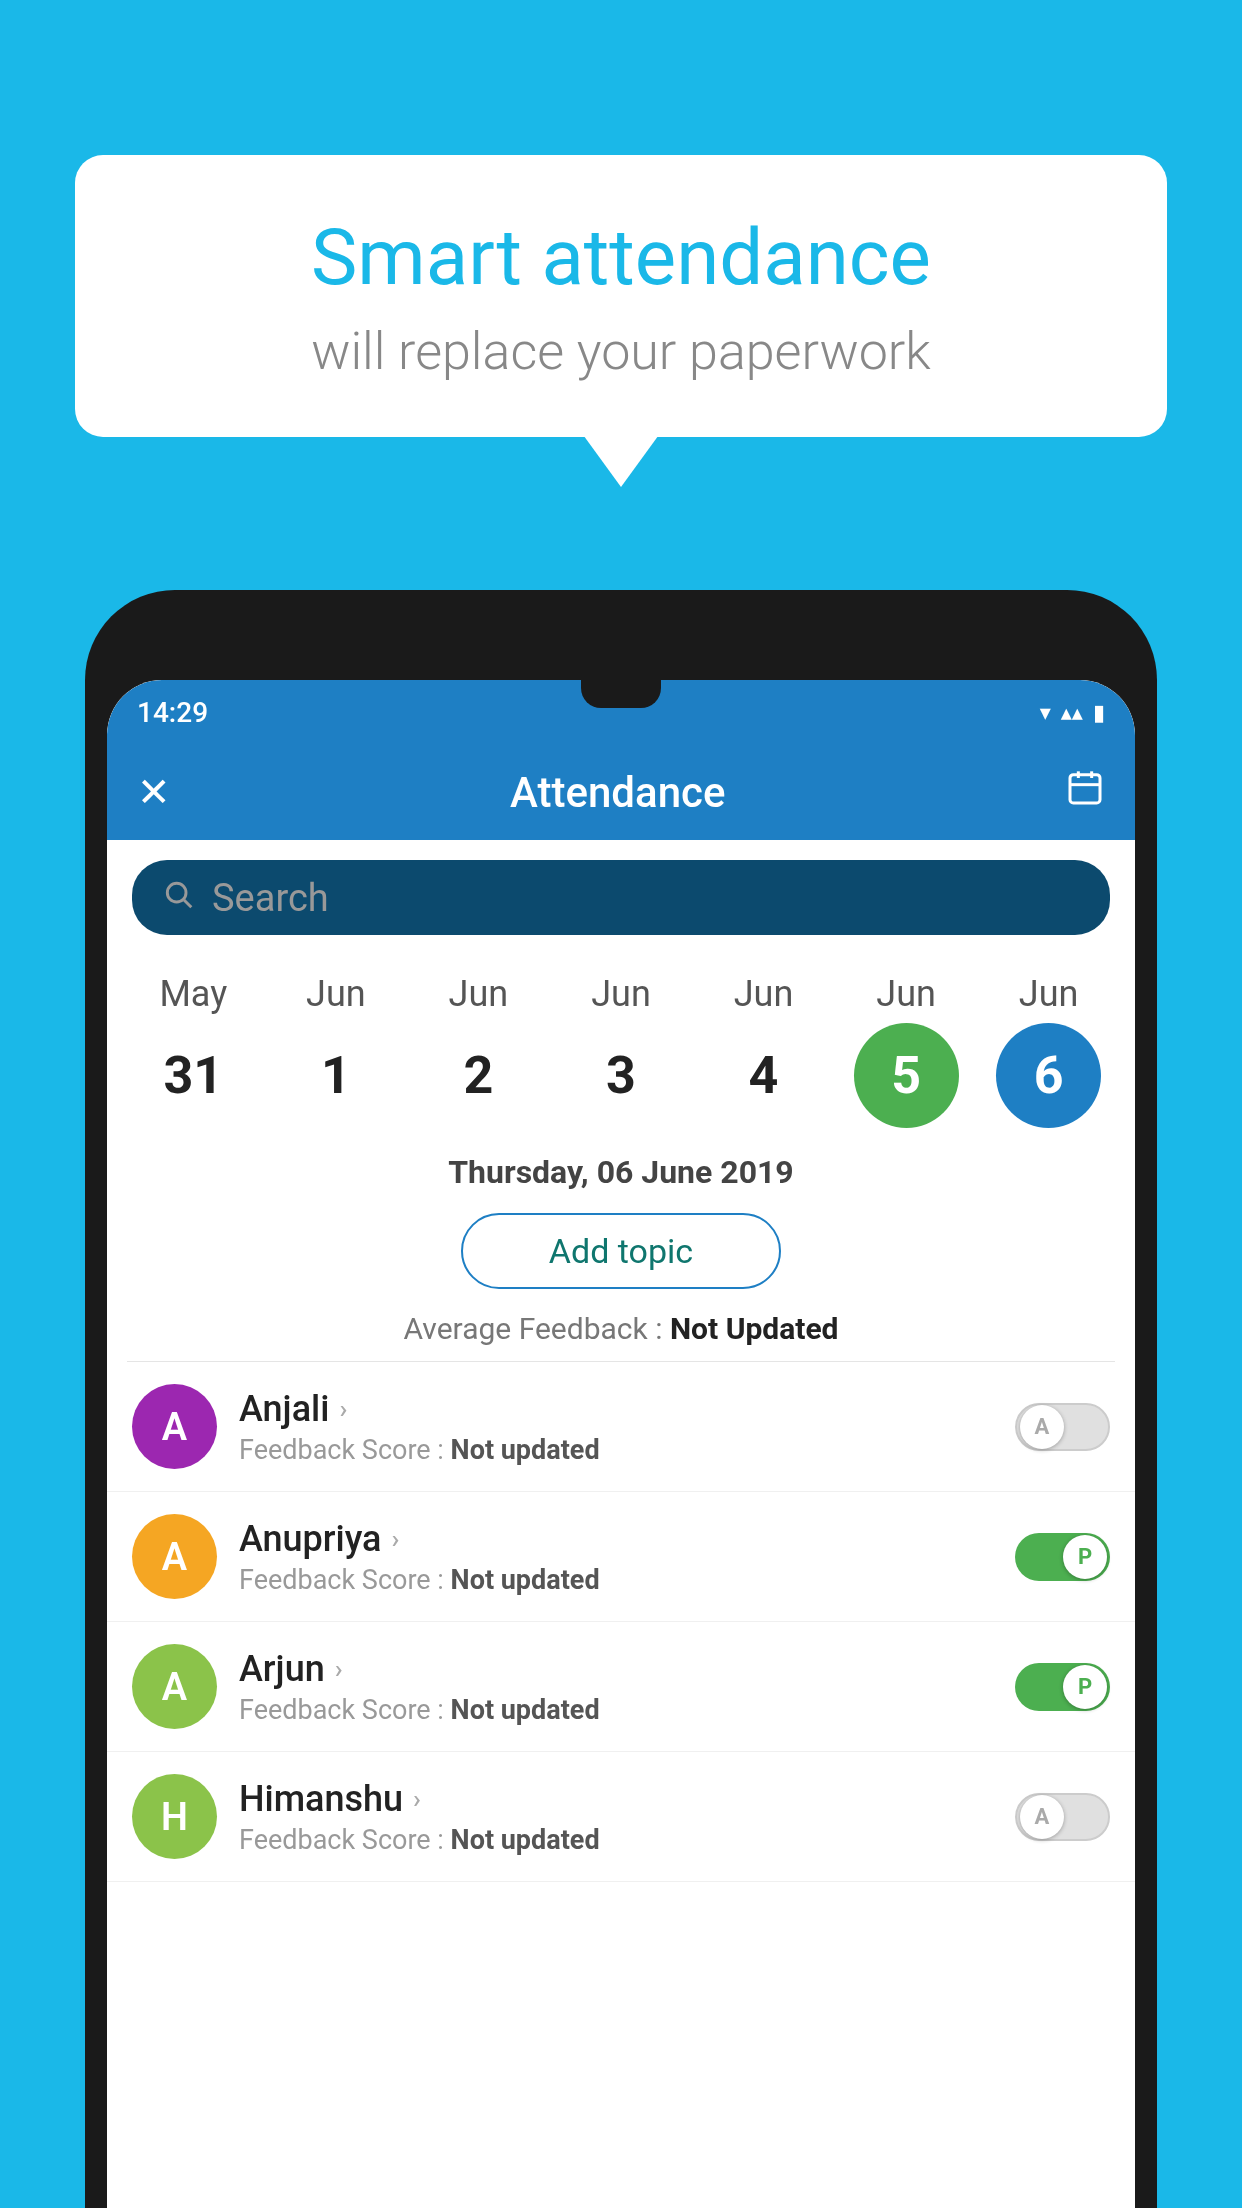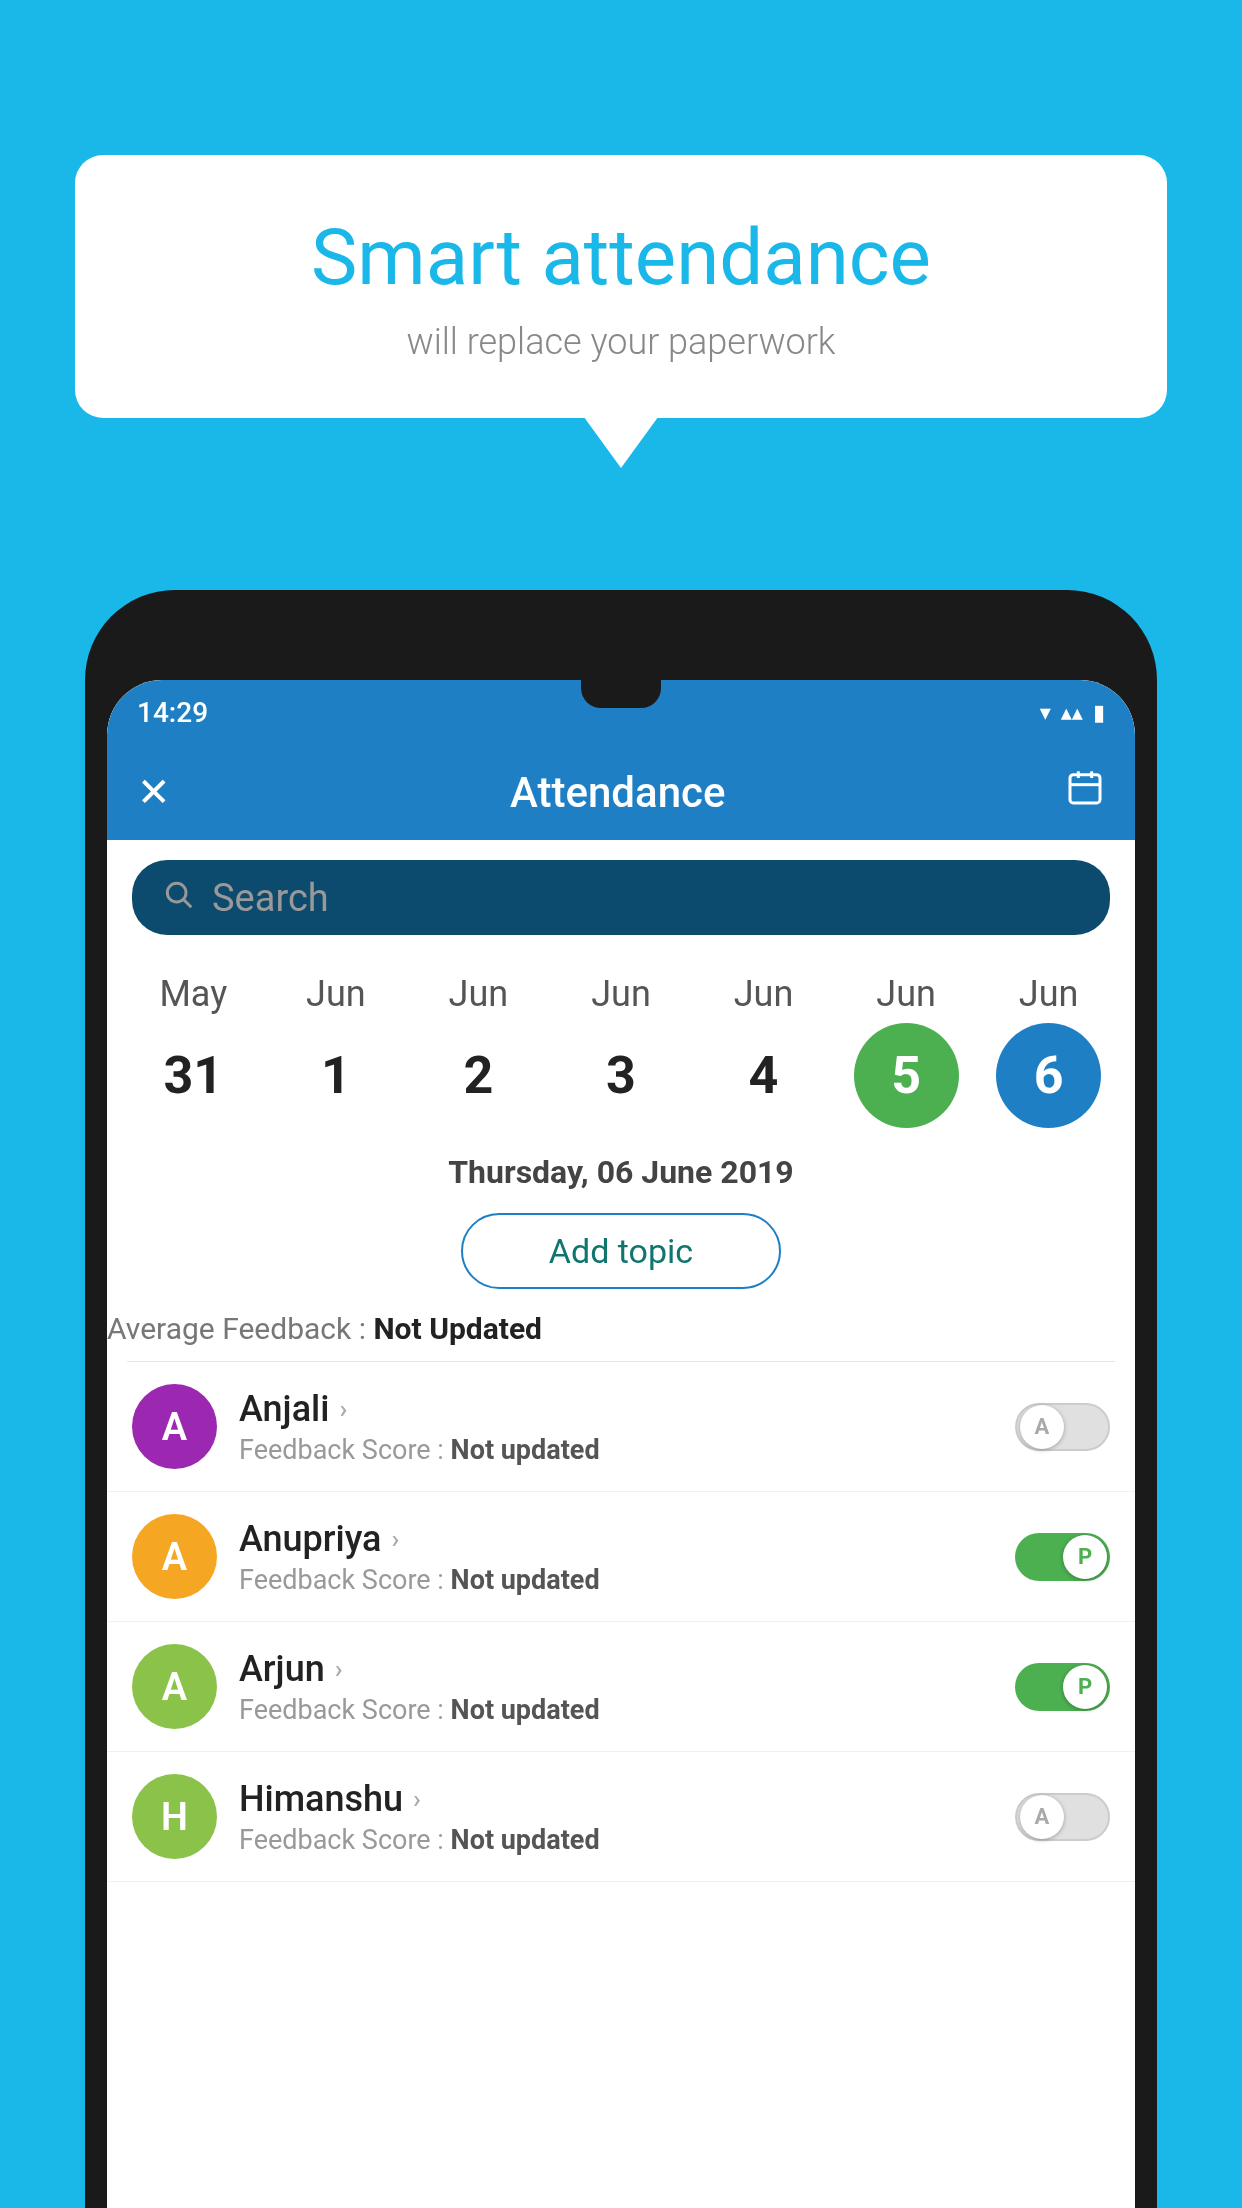--- a/index.html
+++ b/index.html
@@ -37,21 +37,21 @@
       border-top: 55px solid white;
     }
     .speech-bubble-title {
       font-size: 78px;
       color: #1ab8e8;
       font-weight: 400;
       line-height: 1.1;
       margin-bottom: 20px;
     }
     .speech-bubble-subtitle {
-      font-size: 36px;
+      font-size: 52px;
       color: #888;
       font-weight: 300;
     }
 
     
     .phone-frame {
       position: absolute;
       top: 590px;
       left: 85px;
       right: 85px;
@@ -210,21 +210,21 @@
       padding: 16px 50px;
       background: white;
       color: #0f766e;
       font-size: 34px;
       text-align: center;
       width: 320px;
     }
 
     
     .feedback-summary {
-      text-align: left;
+      text-align: center;
       font-size: 30px;
       color: #777;
       padding: 10px 0 15px;
     }
     .feedback-summary strong {
       color: #222;
     }
 
     
     .divider {

